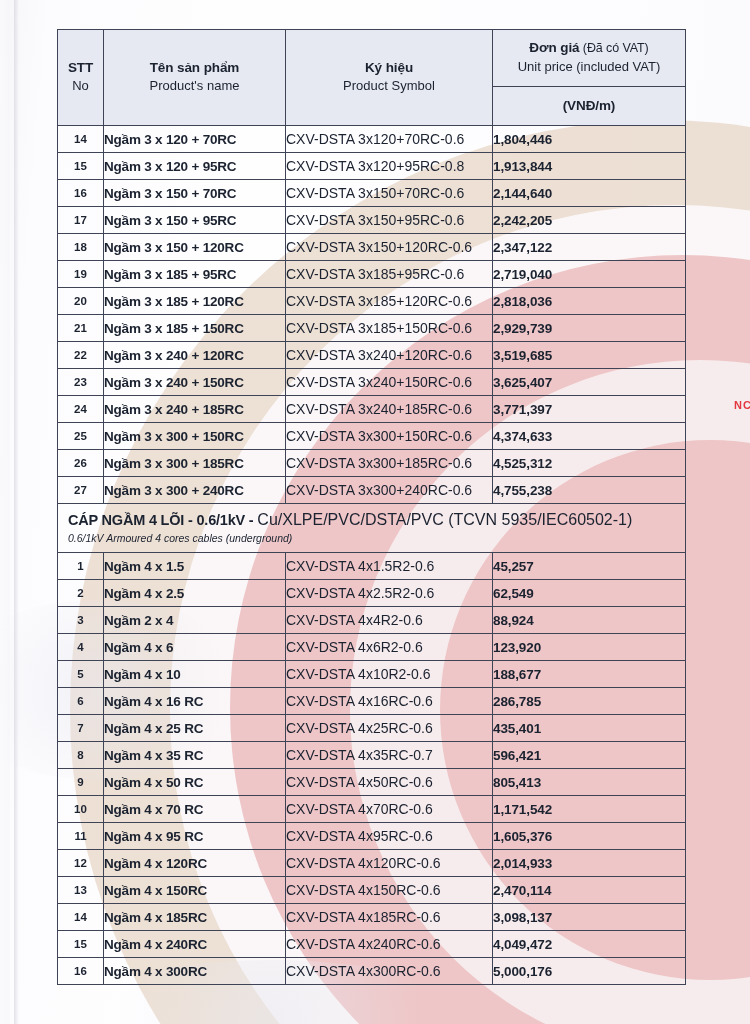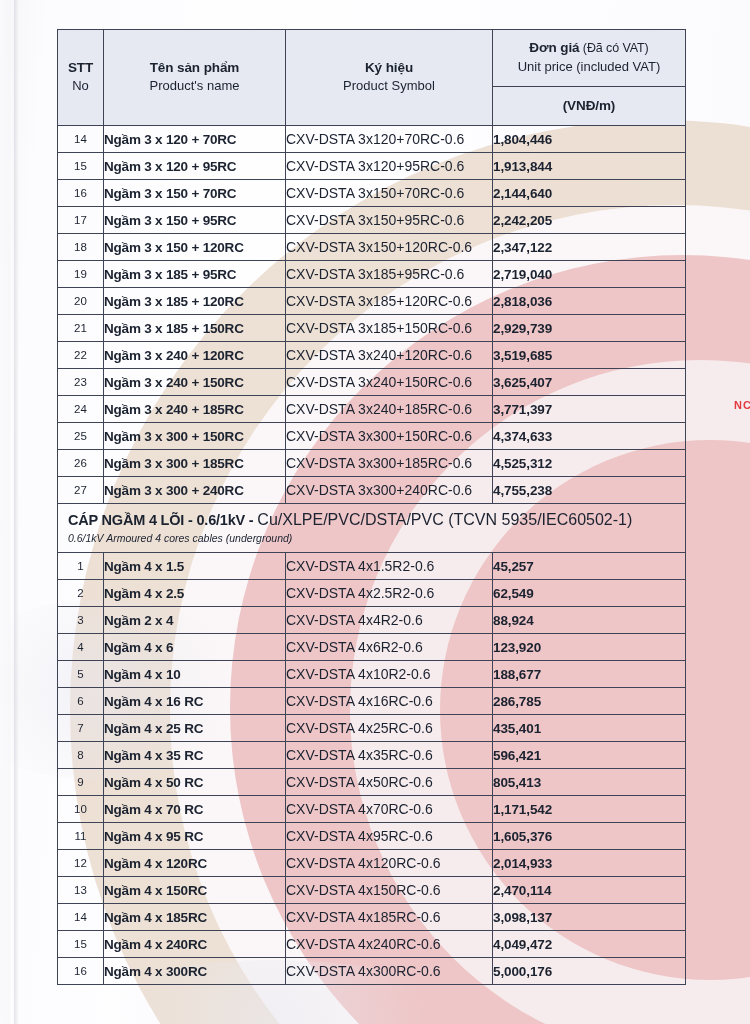--- a/index.html
+++ b/index.html
@@ -148,21 +148,21 @@
     font-weight: normal;
   }
 
   tbody td {
     height: 26px;
     background: transparent;
   }
   td.stt {
     text-align: center;
     font-size: 11.5px;
-    font-weight: normal;
+    font-weight: bold;
     color: #2a3142;
   }
   td.name {
     padding-left: 12px;
     font-size: 13.5px;
     font-weight: bold;
     letter-spacing: -0.2px;
     white-space: nowrap;
   }
   td.sym {
@@ -274,21 +274,21 @@
       <tbody id="tbody">
           <tr>
             <td class="stt">14</td>
             <td class="name">Ngầm 3 x 120 + 70RC</td>
             <td class="sym">CXV-DSTA 3x120+70RC-0.6</td>
             <td class="price">1,804,446</td>
           </tr>
           <tr>
             <td class="stt">15</td>
             <td class="name">Ngầm 3 x 120 + 95RC</td>
-            <td class="sym">CXV-DSTA 3x120+95RC-0.6</td>
+            <td class="sym">CXV-DSTA 3x120+95RC-0.8</td>
             <td class="price">1,913,844</td>
           </tr>
           <tr>
             <td class="stt">16</td>
             <td class="name">Ngầm 3 x 150 + 70RC</td>
             <td class="sym">CXV-DSTA 3x150+70RC-0.6</td>
             <td class="price">2,144,640</td>
           </tr>
           <tr>
             <td class="stt">17</td>
@@ -400,21 +400,21 @@
           </tr>
           <tr>
             <td class="stt">7</td>
             <td class="name">Ngầm 4 x 25 RC</td>
             <td class="sym">CXV-DSTA 4x25RC-0.6</td>
             <td class="price">435,401</td>
           </tr>
           <tr>
             <td class="stt">8</td>
             <td class="name">Ngầm 4 x 35 RC</td>
-            <td class="sym">CXV-DSTA 4x35RC-0.6</td>
+            <td class="sym">CXV-DSTA 4x35RC-0.7</td>
             <td class="price">596,421</td>
           </tr>
           <tr>
             <td class="stt">9</td>
             <td class="name">Ngầm 4 x 50 RC</td>
             <td class="sym">CXV-DSTA 4x50RC-0.6</td>
             <td class="price">805,413</td>
           </tr>
           <tr>
             <td class="stt">10</td>

